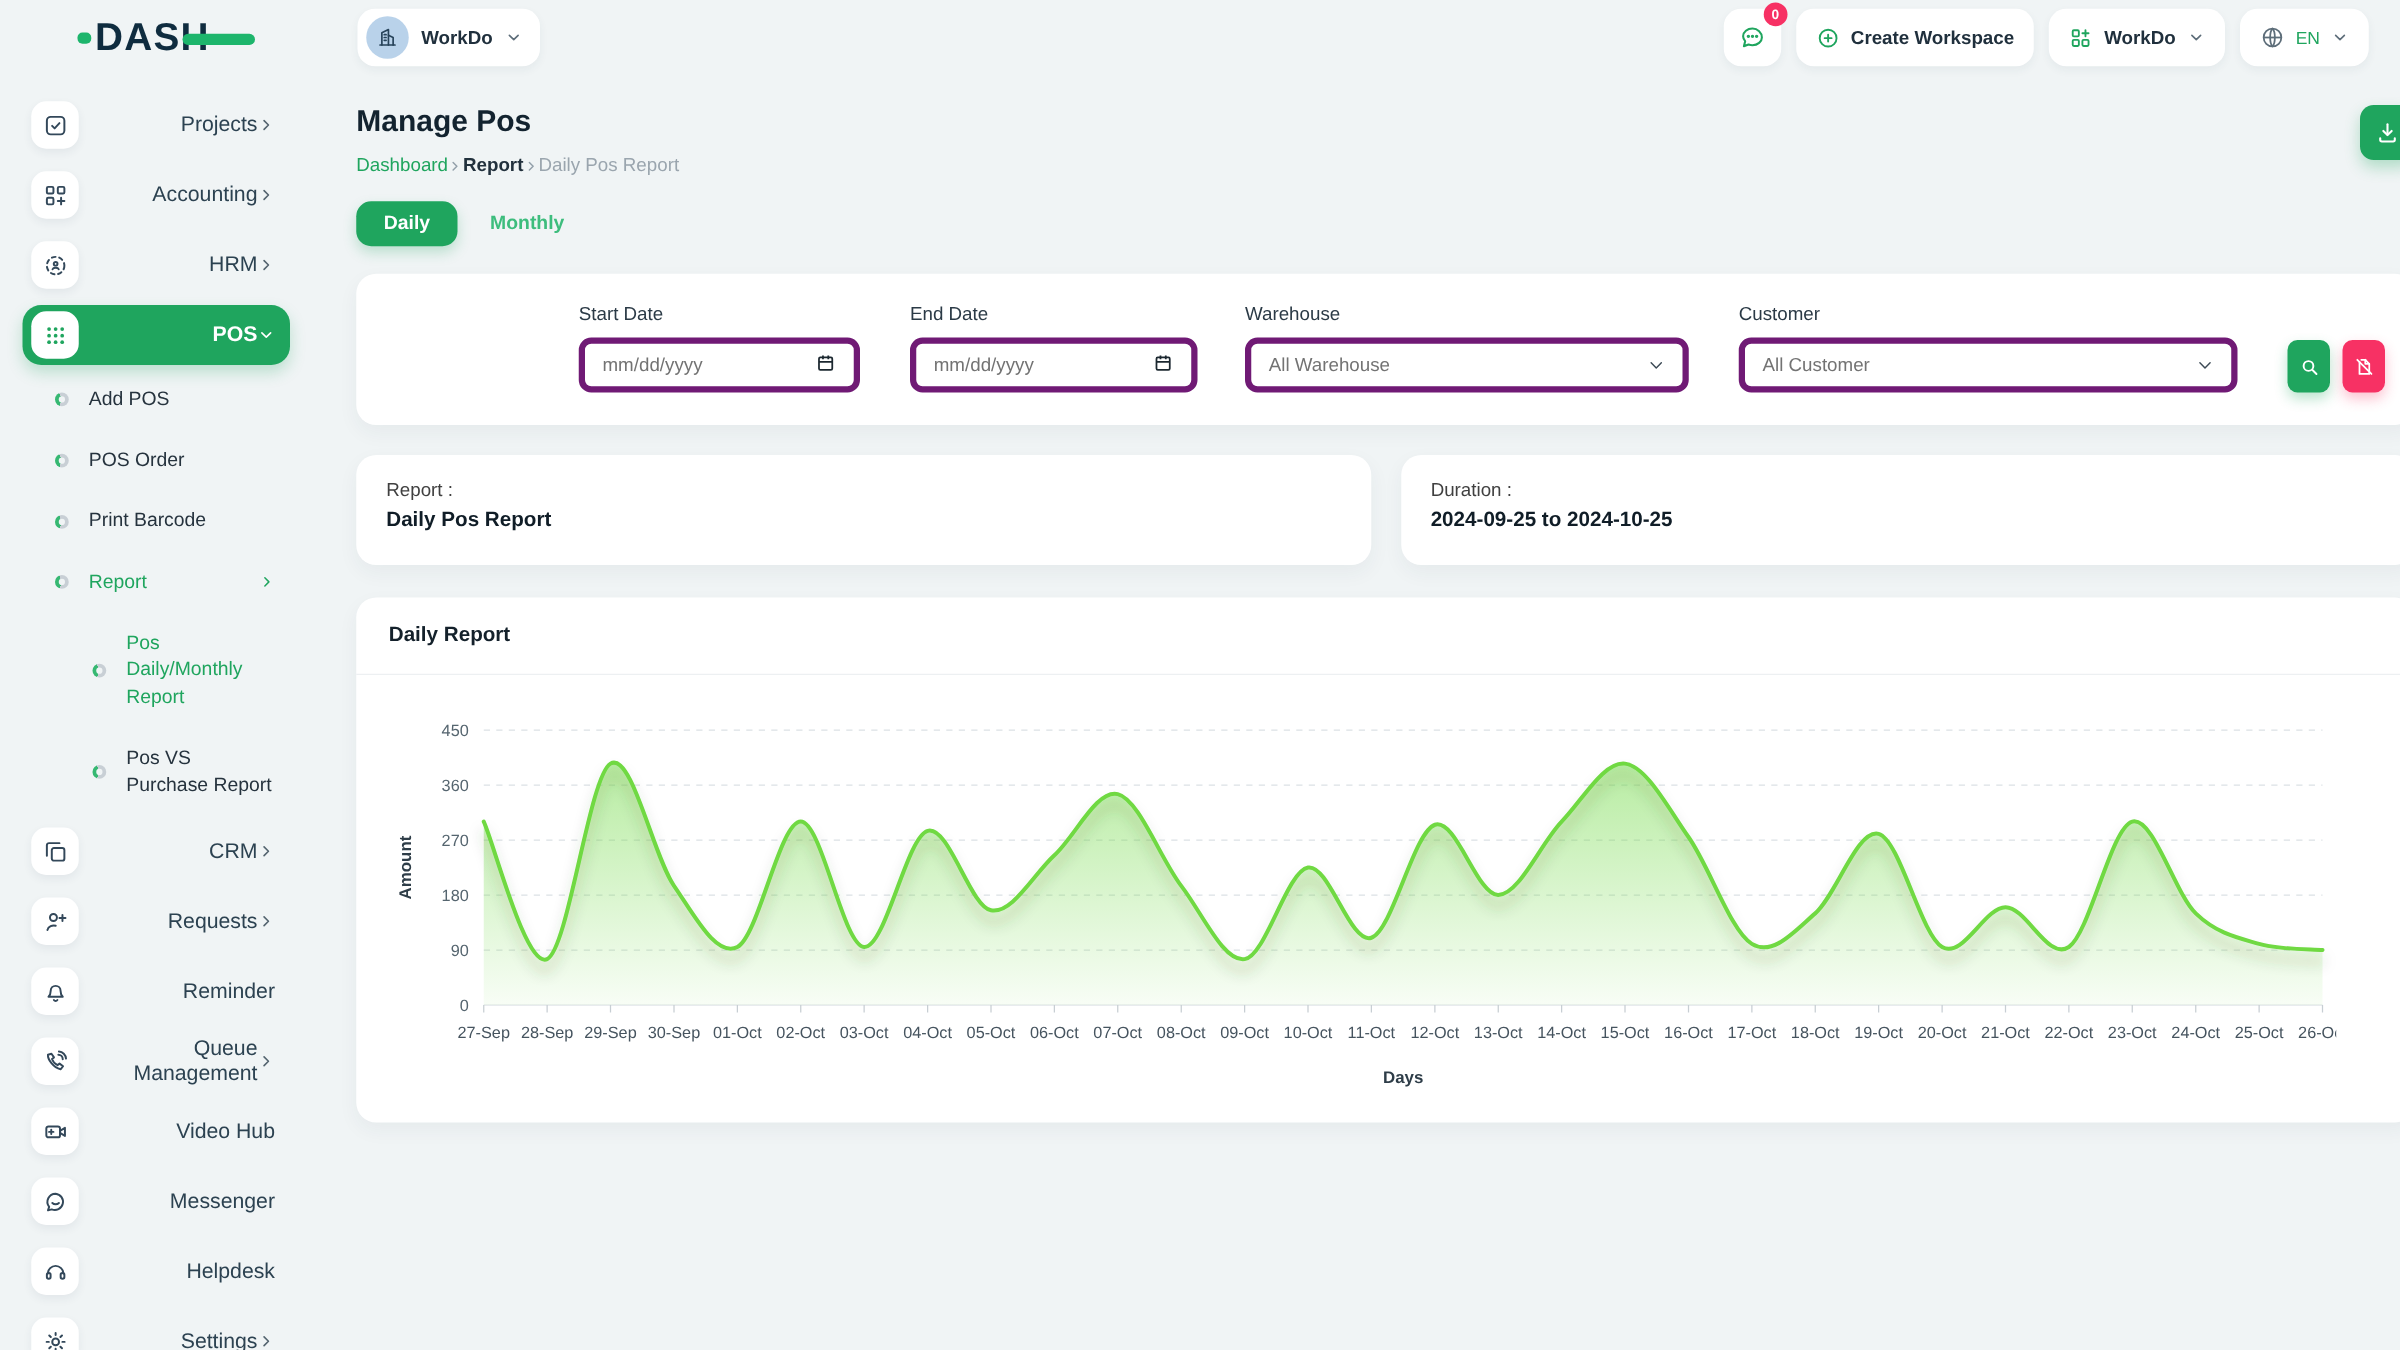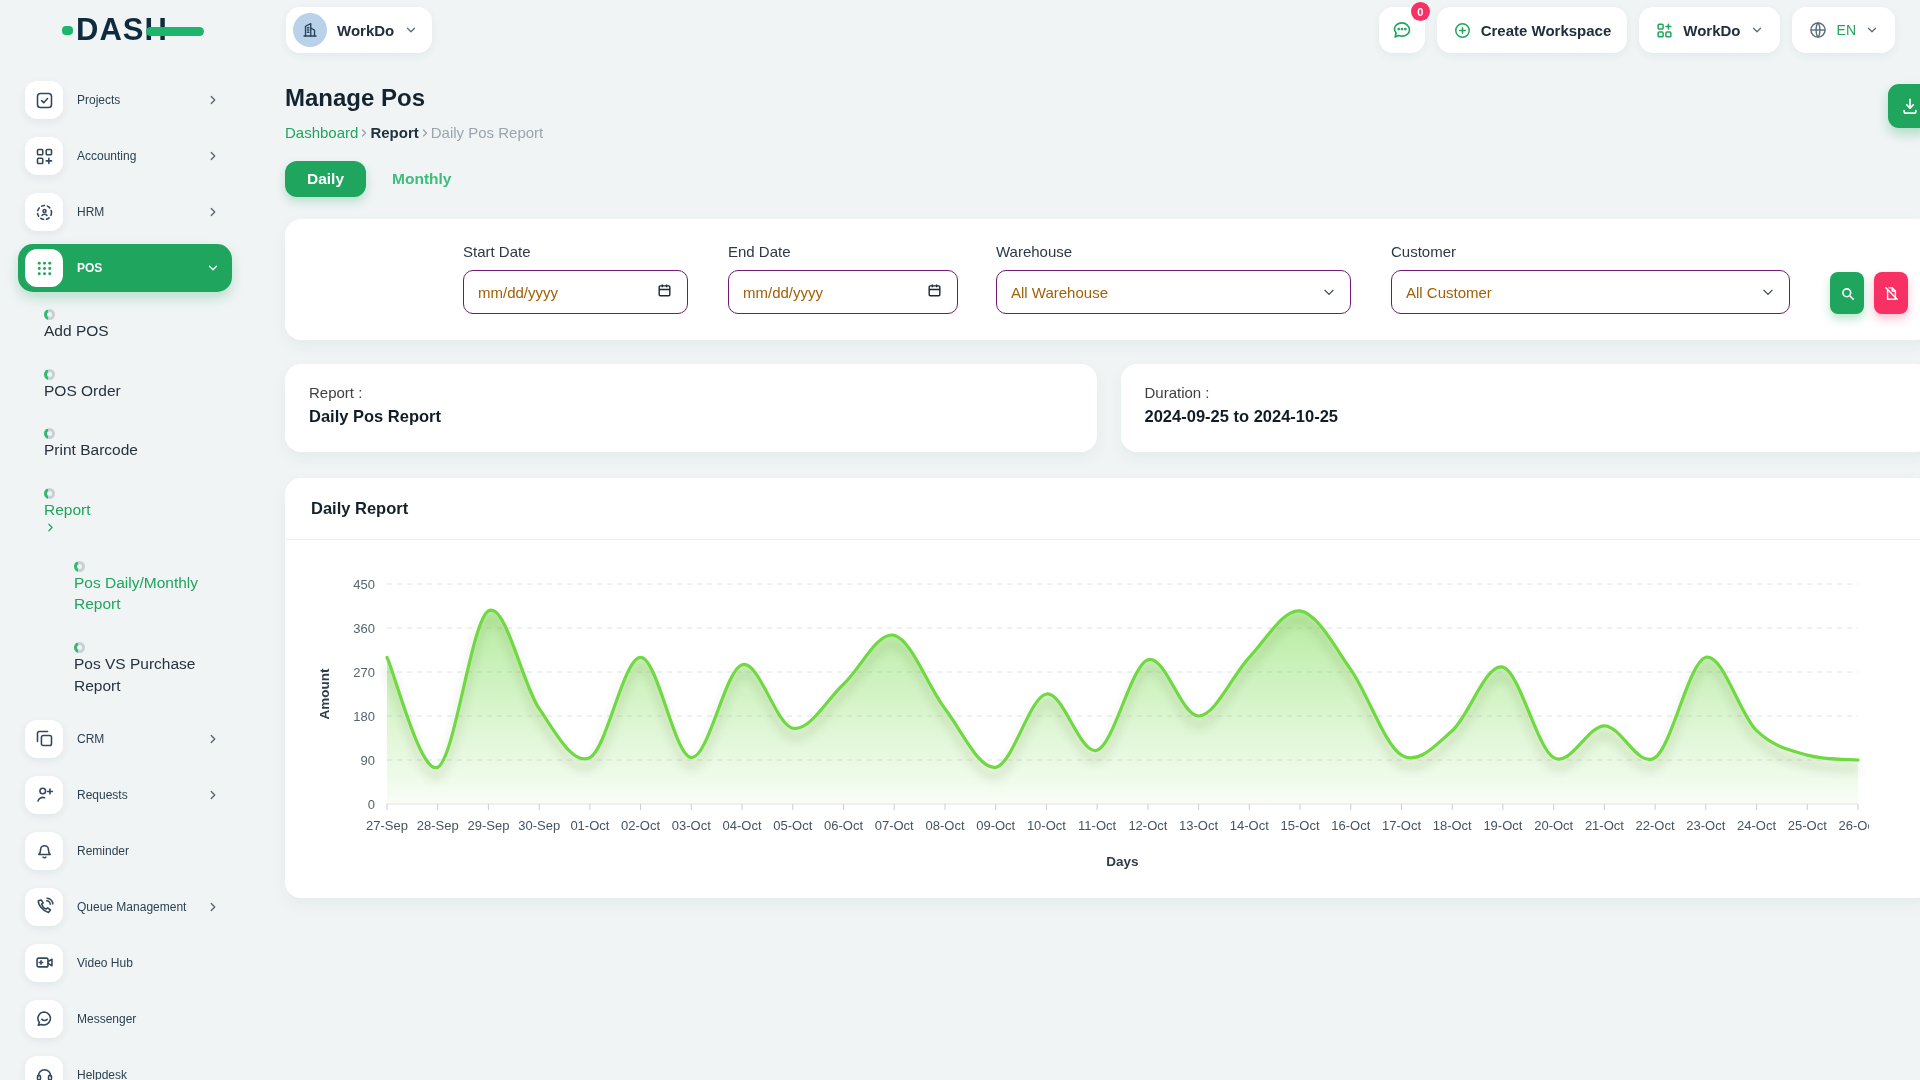--- a/index.html
+++ b/index.html
@@ -28,28 +28,28 @@
 
   
   .app { display:flex; }
   .sidebar { width:250px; padding:16px 18px 0 18px; flex-shrink:0; }
   .content { flex:1; padding:24px 25px 0 35px; }
 
   
   .nav-item { display:flex; align-items:center; height:48px; margin-bottom:8px; border-radius:15px; padding:0 12px 0 7px; cursor:pointer; }
   .tile { width:38px; height:38px; background:#fff; border-radius:12px; box-shadow:0 3px 8px rgba(40,60,80,.07); display:flex; align-items:center; justify-content:center; color:#33485a; margin-right:14px; flex-shrink:0; }
   .tile svg { width:21px; height:21px; }
-  .nav-label { flex:1; font-size:12px; font-weight:500; color:#2c4251; }
+  .nav-label { flex:1; font-size:17px; font-weight:500; color:#2c4251;text-align:right; }
   .nav-item .chev { color:#54646f; }
   .nav-item.active { background:#1fa55e; box-shadow:0 6px 12px rgba(31,165,94,.25); }
   .nav-item.active .nav-label { color:#fff; font-weight:700; }
   .nav-item.active .chev { color:#fff; }
   .nav-item.active .tile { box-shadow:none; color:#1fa55e; }
 
-  .nav-sub { display:flex; padding:9px 12px 9px 26px; margin-bottom:9px; cursor:pointer;flex-direction:column; }
+  .nav-sub { display:flex; align-items:center; padding:9px 12px 9px 26px; margin-bottom:9px; cursor:pointer; }
   .nav-sub2 { padding-left:56px; }
   .bullet { width:11px; height:11px; border-radius:50%; background:conic-gradient(from 200deg,#36b872 0 38%,#c8cfd5 38% 100%); position:relative; margin-right:16px; flex-shrink:0; }
   .bullet::after { content:""; position:absolute; inset:3px; border-radius:50%; background:#f0f4f5; }
   .nav-sub-label { font-size:15.5px; font-weight:500; color:#26333e; flex:1; max-width:150px; line-height:1.4; }
   .nav-sub.active .nav-sub-label { color:#1fa55e; }
   .nav-sub .chev { color:#1fa55e; width:13px; height:13px; }
 
   
   .page-head { display:flex; align-items:flex-start; }
   .page-title { font-size:24px; font-weight:700; color:#13232f; }
@@ -65,21 +65,21 @@
   .tab-daily { background:#1fa55e; color:#fff; font-size:15.5px; font-weight:600; border:none; border-radius:12px; padding:9px 22px; cursor:pointer; box-shadow:0 5px 10px rgba(31,165,94,.25); }
   .tab-monthly { background:none; border:none; color:#3dbd7d; font-size:15.5px; font-weight:600; cursor:pointer; }
 
   
   .card { background:#fff; border-radius:16px; box-shadow:0 6px 16px rgba(40,60,80,.05); }
 
   .filter-card { margin-top:22px; padding:24px 24px 26px 28px; display:flex; align-items:flex-start; }
   .f-spacer { width:150px; flex-shrink:0; }
   .field { display:flex; flex-direction:column; }
   .f-label { font-size:15px; color:#2b3a46; margin-bottom:10px; }
-  .f-input { height:44px; border:1px solid #701a75; border-radius:10px; background:#fff; display:flex; align-items:center; padding:0 14px; font-size:15px; color:#a16207; cursor:pointer; }
+  .f-input { height:44px; border:5px solid #701a75; border-radius:10px; background:#fff; display:flex; align-items:center; padding:0 14px; font-size:15px; color:#737373; cursor:pointer; }
   .f-input .grow { flex:1; }
   .date-input { width:225px; }
   .cal-icon { color:#1c2830; }
   .cal-icon svg { width:17px; height:17px; }
   .sel-chev { width:14px; height:14px; color:#3c4a55; }
   .gap40 { width:40px; flex-shrink:0; } .gap38 { width:38px; flex-shrink:0; }
   .fbtn { width:34px; height:42px; border:none; border-radius:8px; display:flex; align-items:center; justify-content:center; color:#fff; cursor:pointer; margin-top:29px; }
   .fbtn svg { width:17px; height:17px; }
   .search-btn { background:#1fa55e; box-shadow:0 5px 10px rgba(31,165,94,.3); }
   .reset-btn { background:#f73164; box-shadow:0 5px 10px rgba(247,49,100,.3); margin-left:10px; }

